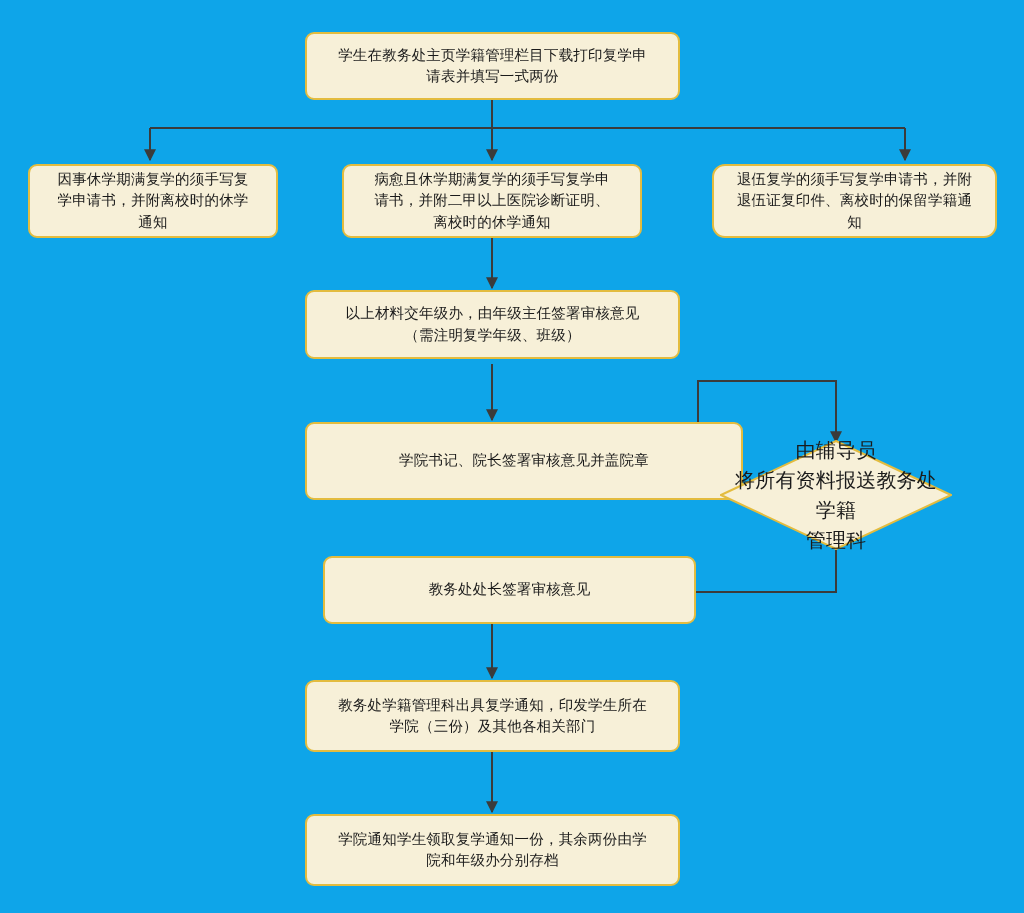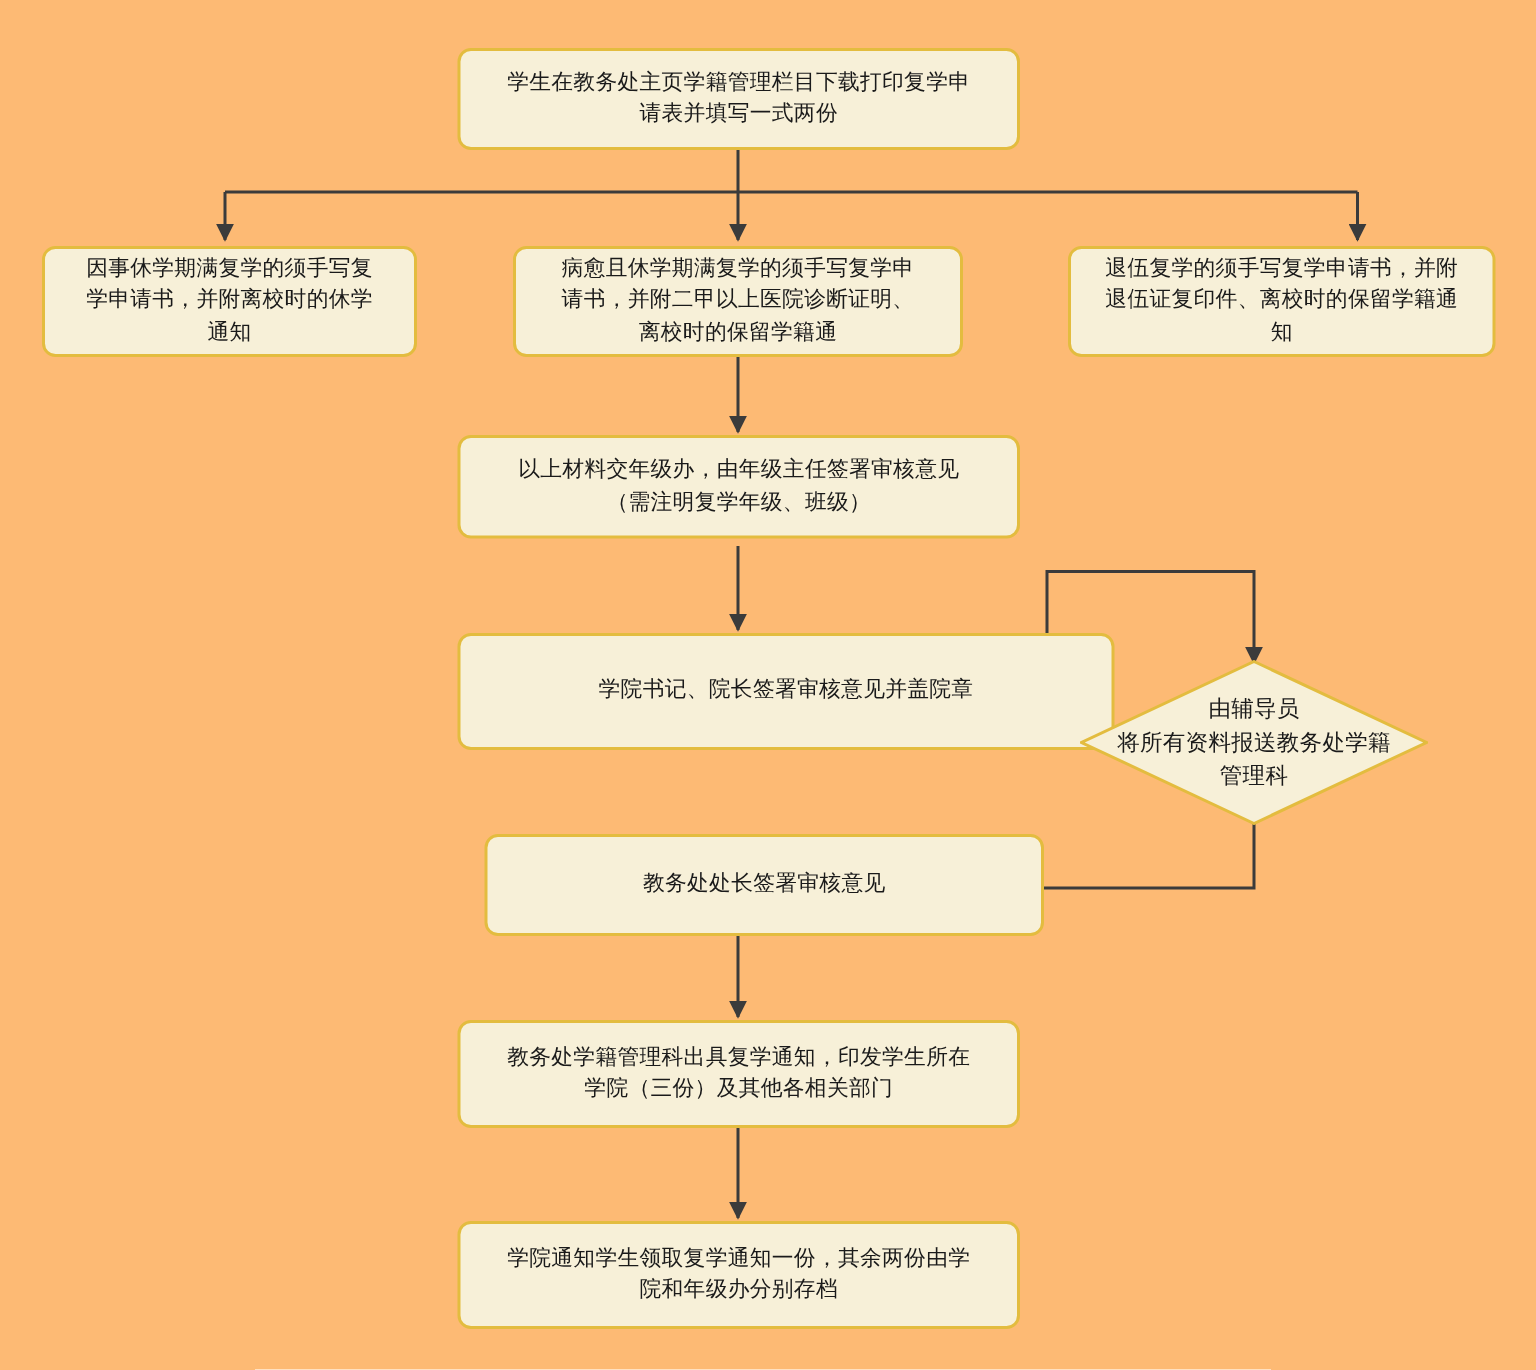--- a/index.html
+++ b/index.html
@@ -7,21 +7,21 @@
     padding: 0;
     background: #ffffff;
   }
   body {
     font-family: "DejaVu Sans", "Liberation Sans", sans-serif;
   }
   #canvas {
     position: relative;
     width: 1024px;
     height: 913px;
-    background: #fdba74;
+    background: #0ea5e9;
     overflow: hidden;
   }
   svg.edges {
     position: absolute;
     left: 0;
     top: 0;
     width: 1024px;
     height: 913px;
     pointer-events: none;
   }
@@ -55,21 +55,21 @@
     position: absolute;
     left: 0;
     top: 0;
     width: 100%;
     height: 100%;
   }
   .node.decision .label {
     position: relative;
     z-index: 2;
     padding: 0 6px;
-    font-size: 15px;
+    font-size: 20px;
     line-height: 1.5;
   }
 </style>
 </head>
 <body>
 
 <div id="canvas">
 
   <svg class="edges" viewBox="0 0 1024 913" xmlns="http://www.w3.org/2000/svg">
     <defs>
@@ -127,24 +127,24 @@
 
   <div class="node process" style="left:28px; top:164px; width:250px; height:74px;">
     <span class="label">因事休学期满复学的须手写复
 学申请书，并附离校时的休学
 通知</span>
   </div>
 
   <div class="node process" style="left:342px; top:164px; width:300px; height:74px;">
     <span class="label">病愈且休学期满复学的须手写复学申
 请书，并附二甲以上医院诊断证明、
-离校时的保留学籍通</span>
+离校时的休学通知</span>
   </div>
 
-  <div class="node process" style="left:712px; top:164px; width:285px; height:74px;">
+  <div class="node process" style="left:712px; top:164px; width:285px; height:74px;border-radius:13px;">
     <span class="label">退伍复学的须手写复学申请书，并附
 退伍证复印件、离校时的保留学籍通
 知</span>
   </div>
 
   <div class="node process" style="left:305px; top:290px; width:375px; height:69px;">
     <span class="label">以上材料交年级办，由年级主任签署审核意见
 （需注明复学年级、班级）</span>
   </div>
 

